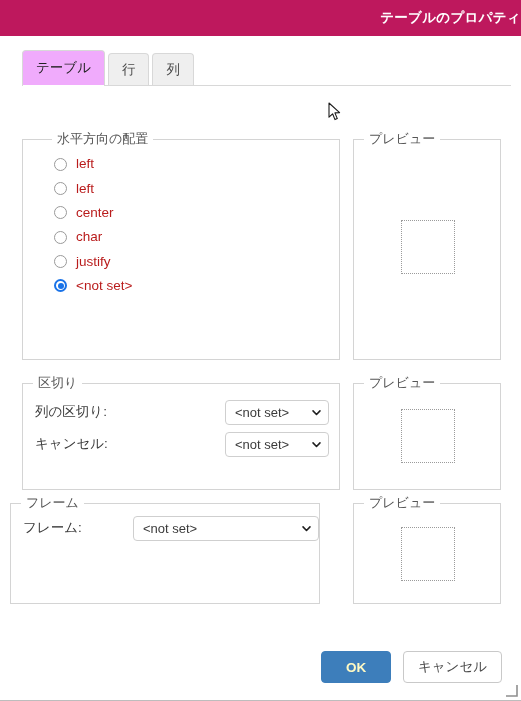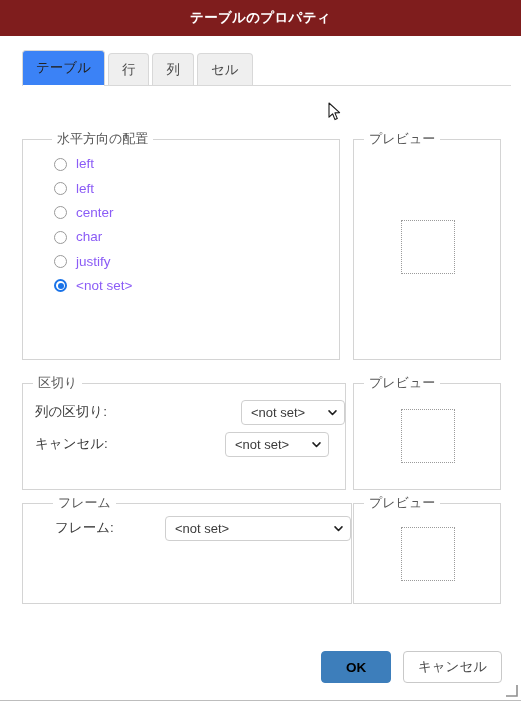--- a/index.html
+++ b/index.html
@@ -11,24 +11,24 @@
     width: 521px;
     height: 701px;
     font-family: "Liberation Sans", "DejaVu Sans", sans-serif;
     overflow: hidden;
     position: relative;
   }
 
   
   .titlebar {
     height: 36px;
-    background: #7f1d1d;
-    display: flex;
-    align-items: center;
-    justify-content: center;
+    background: #be185d;
+    display: flex;
+    align-items: center;
+    justify-content: flex-end;
     box-sizing: border-box;
   }
   .titlebar-text {
     color: #ffffff;
     font-size: 13.5px;
     font-weight: bold;
     letter-spacing: 0.3px;
   }
 
   
@@ -61,21 +61,21 @@
     margin-right: 3px;
     line-height: 1;
     box-sizing: border-box;
     height: 33px;
     display: flex;
     align-items: center;
     position: relative;
     cursor: default;
   }
   .tab.active {
-    background: #3b82f6;
+    background: #f0abfc;
     border-color: #d8d8d8;
     color: #222222;
     height: 36px;
     z-index: 3;
   }
   .tab-underline {
     position: absolute;
     left: 22px;
     right: 10px;
     top: 49px;
@@ -113,21 +113,21 @@
   }
   fieldset.group > legend {
     margin-left: 10px;
     padding: 0 5px;
     font-size: 13px;
     color: #555555;
   }
 
   #align-group   { left: 22px;  top: 44px;  width: 318px; height: 230px; padding-left: 19px; }
   #sep-group     { left: 22px;  top: 288px; width: 318px; height: 116px; }
-  #frame-group   { left: 22px;  top: 408px; width: 286px; height: 110px; padding-left: 20px; }
+  #frame-group   { left: 10px;  top: 408px; width: 286px; height: 110px; }
 
   #preview-align { left: 353px; top: 44px;  width: 148px; height: 230px; }
   #preview-sep   { left: 353px; top: 288px; width: 148px; height: 116px; }
   #preview-frame { left: 353px; top: 408px; width: 148px; height: 110px; }
 
   
   .radio-list {
     padding: 4px 0 0 12px;
   }
   .radio-row {
@@ -157,32 +157,32 @@
     top: 50%;
     width: 6px;
     height: 6px;
     margin-left: -3px;
     margin-top: -3px;
     border-radius: 50%;
     background: #1a73e8;
   }
   .radio-label {
     font-size: 13.5px;
-    color: #8b5cf6;
+    color: #b91c1c;
     line-height: 1;
   }
 
   
   .field-row {
     display: flex;
     align-items: center;
     height: 32px;
     padding-left: 12px;
   }
-  #sep-group .field-row:first-of-type { margin-top: 4px; gap: 16px; }
+  #sep-group .field-row:first-of-type { margin-top: 4px; }
   .field-label {
     font-size: 13.5px;
     color: #3b3b3b;
     width: 190px;
     flex: 0 0 auto;
   }
   #frame-group .field-label { width: 110px; }
 
   .select {
     position: relative;
@@ -251,21 +251,21 @@
     font-size: 13.5px;
     border-radius: 4px;
     box-sizing: border-box;
     display: flex;
     align-items: center;
     justify-content: center;
     cursor: default;
   }
   .btn-primary {
     background: #3d7ebb;
-    color: #000000;
+    color: #fef9c3;
     border: 1px solid #3d7ebb;
     font-weight: bold;
     width: 70px;
     height: 32px;
     margin-right: 12px;
   }
   .btn-secondary {
     background: #ffffff;
     color: #4a4a4a;
     border: 1px solid #c9c9c9;
@@ -306,23 +306,20 @@
   <div class="tabstrip">
     <div class="tab active">
       <span>テーブル</span>
     </div>
     <div class="tab">
       <span>行</span>
     </div>
     <div class="tab">
       <span>列</span>
     </div>
-    <div class="tab">
-      <span>セル</span>
-    </div>
   </div>
 
   <div class="content">
 
     <fieldset class="group" id="align-group">
       <legend>水平方向の配置</legend>
       <div class="radio-list">
 
         <div class="radio-row">
           <span class="radio-mark"></span>

